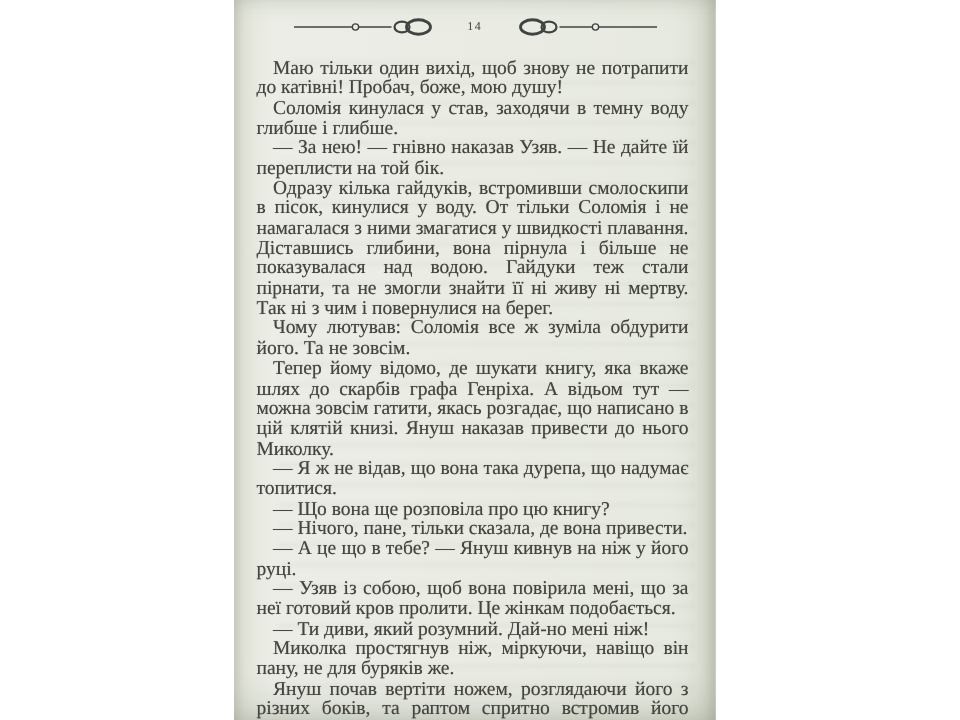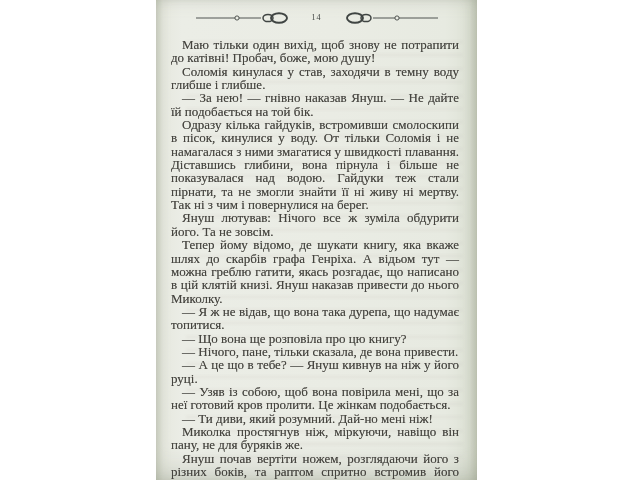--- a/index.html
+++ b/index.html
@@ -86,24 +86,24 @@
       <line x1="1" y1="7" x2="66" y2="7" stroke-width="0.9"></line>
       <circle cx="42" cy="7" r="2.1" stroke-width="0.9" fill="#eaece4"></circle>
       <ellipse cx="73" cy="7" rx="5" ry="3.6" stroke-width="1.5"></ellipse>
       <ellipse cx="84" cy="7" rx="8" ry="4.8" stroke-width="1.9"></ellipse>
     </svg>
   </div>
 
   <div class="text-block">
       <p>Маю тільки один вихід, щоб знову не потрапити до катівні! Пробач, боже, мою душу!</p>
       <p>Соломія кинулася у став, заходячи в темну воду глибше і глибше.</p>
-      <p>— За нею! — гнівно наказав Януш. — Не дайте їй подобається на той бік.</p>
+      <p>— За нею! — гнівно наказав Узяв. — Не дайте їй переплисти на той бік.</p>
       <p>Одразу кілька гайдуків, встромивши смолоскипи в пісок, кинулися у воду. От тільки Соломія і не намагалася з ними змагатися у швидкості плавання. Діставшись глибини, вона пірнула і більше не показувалася над водою. Гайдуки теж стали пірнати, та не змогли знайти її ні живу ні мертву. Так ні з чим і повернулися на берег.</p>
-      <p>Януш лютував: Нічого все ж зуміла обдурити його. Та не зовсім.</p>
-      <p>Тепер йому відомо, де шукати книгу, яка вкаже шлях до скарбів графа Генріха. А відьом тут — можна греблю гатити, якась розгадає, що написано в цій клятій книзі. Януш наказав привести до нього Миколку.</p>
+      <p>Чому лютував: Соломія все ж зуміла обдурити його. Та не зовсім.</p>
+      <p>Тепер йому відомо, де шукати книгу, яка вкаже шлях до скарбів графа Генріха. А відьом тут — можна зовсім гатити, якась розгадає, що написано в цій клятій книзі. Януш наказав привести до нього Миколку.</p>
       <p>— Я ж не відав, що вона така дурепа, що надумає топитися.</p>
       <p>— Що вона ще розповіла про цю книгу?</p>
       <p>— Нічого, пане, тільки сказала, де вона привести.</p>
       <p>— А це що в тебе? — Януш кивнув на ніж у його руці.</p>
       <p>— Узяв із собою, щоб вона повірила мені, що за неї готовий кров пролити. Це жінкам подобається.</p>
       <p>— Ти диви, який розумний. Дай-но мені ніж!</p>
       <p>Миколка простягнув ніж, міркуючи, навіщо він пану, не для буряків же.</p>
       <p>Януш почав вертіти ножем, розглядаючи його з різних боків, та раптом спритно встромив його Миколці в живіт. Той від різкого неочікуваного болю схопився за рану й повалився на землю.</p>
     </div>
 

